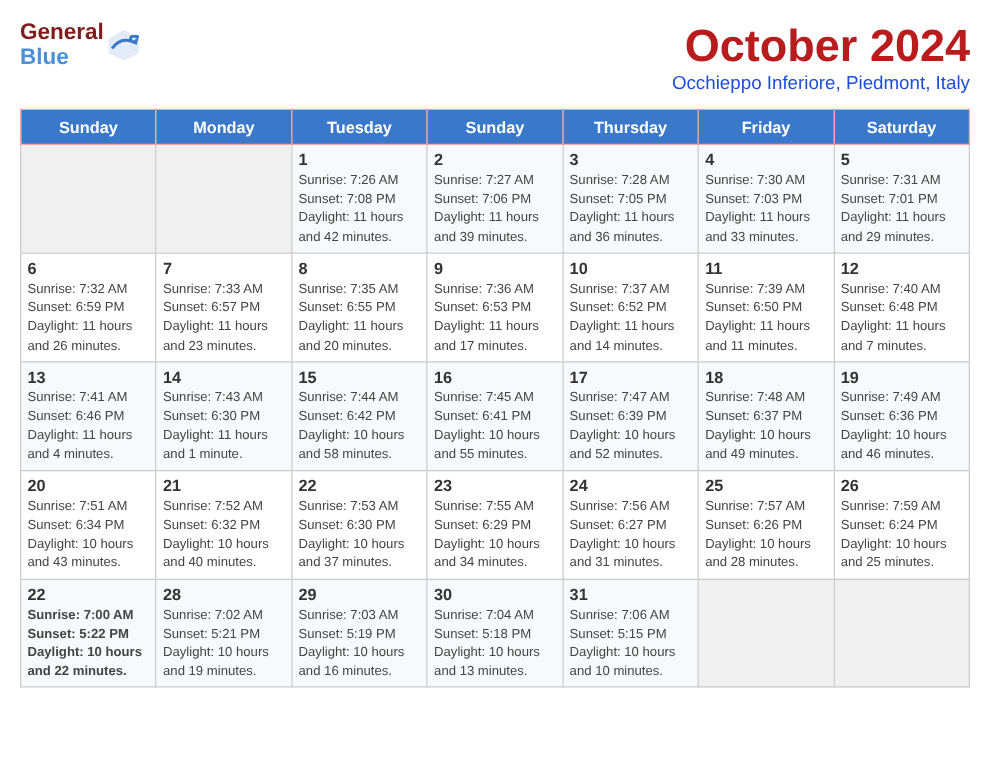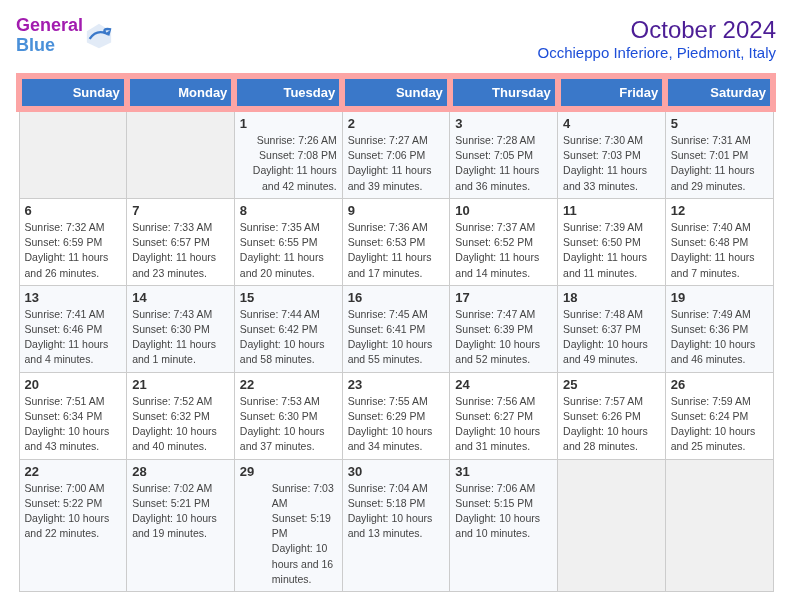--- a/index.html
+++ b/index.html
@@ -20,52 +20,52 @@
       display: flex;
       align-items: center;
     }
     .logo-text {
       font-size: 18px;
       font-weight: bold;
       color: #2a5f9e;
       line-height: 1.1;
     }
     .logo-text span {
-      color: #a21caf;
+      color: #7f1d1d;
     }
     .logo-icon {
       width: 28px;
       height: 28px;
       margin-left: 2px;
     }
     .title-block {
       text-align: right;
     }
     .month-title {
-      font-size: 24px;
-      font-weight: normal;
-      color: #4c1d95;
+      font-size: 36px;
+      font-weight: bold;
+      color: #b91c1c;
     }
     .location {
       font-size: 15px;
       color: #1d4ed8;
     }
     table {
       width: 100%;
       border-collapse: collapse;
       font-size: 11px;
     }
     thead tr th {
       background-color: #3a78c9;
       color: #fff;
       padding: 6px 4px;
-      text-align: right;
+      text-align: center;
       font-size: 13px;
       font-weight: bold;
-      border: 6px solid #fca5a5;
+      border: 1px solid #fca5a5;
     }
     tbody tr td {
       border: 1px solid #ccc;
       padding: 4px 5px;
       vertical-align: top;
       width: 108px;
       height: 80px;
       background: #fff;
     }
     tbody tr:nth-child(odd) td {
@@ -126,21 +126,21 @@
         <th>Friday</th>
         <th>Saturday</th>
       </tr>
   </thead>
   <tbody id="calendar-body">
       <tr>
         <td class="empty-cell"></td>
         <td class="empty-cell"></td>
         <td>
           <span class="day-num">1</span>
-          <div class="day-info" style="white-space: pre-line; text-align: right;">Sunrise: 7:26 AM
+          <div class="day-info" style="white-space: pre-line;">Sunrise: 7:26 AM
 Sunset: 7:08 PM
 Daylight: 11 hours and 42 minutes.</div>
         </td>
         <td>
           <span class="day-num">2</span>
           <div class="day-info" style="white-space: pre-line;">Sunrise: 7:27 AM
 Sunset: 7:06 PM
 Daylight: 11 hours and 39 minutes.</div>
         </td>
         <td>
@@ -290,33 +290,33 @@
         <td>
           <span class="day-num">26</span>
           <div class="day-info" style="white-space: pre-line;">Sunrise: 7:59 AM
 Sunset: 6:24 PM
 Daylight: 10 hours and 25 minutes.</div>
         </td>
       </tr>
       <tr>
         <td>
           <span class="day-num">22</span>
-          <div class="day-info" style="white-space: pre-line;">Sunrise: 7:00 AM
+          <div class="day-info" style="white-space: pre-line; font-weight: bold;">Sunrise: 7:00 AM
 Sunset: 5:22 PM
 Daylight: 10 hours and 22 minutes.</div>
         </td>
         <td>
           <span class="day-num">28</span>
           <div class="day-info" style="white-space: pre-line;">Sunrise: 7:02 AM
 Sunset: 5:21 PM
 Daylight: 10 hours and 19 minutes.</div>
         </td>
         <td>
           <span class="day-num">29</span>
-          <div class="day-info" style="white-space: pre-line; margin-left: 32px;">Sunrise: 7:03 AM
+          <div class="day-info" style="white-space: pre-line;">Sunrise: 7:03 AM
 Sunset: 5:19 PM
 Daylight: 10 hours and 16 minutes.</div>
         </td>
         <td>
           <span class="day-num">30</span>
           <div class="day-info" style="white-space: pre-line;">Sunrise: 7:04 AM
 Sunset: 5:18 PM
 Daylight: 10 hours and 13 minutes.</div>
         </td>
         <td>

